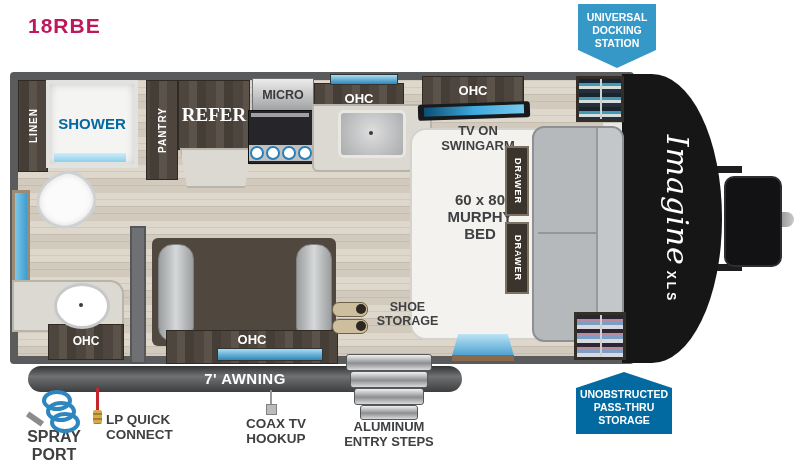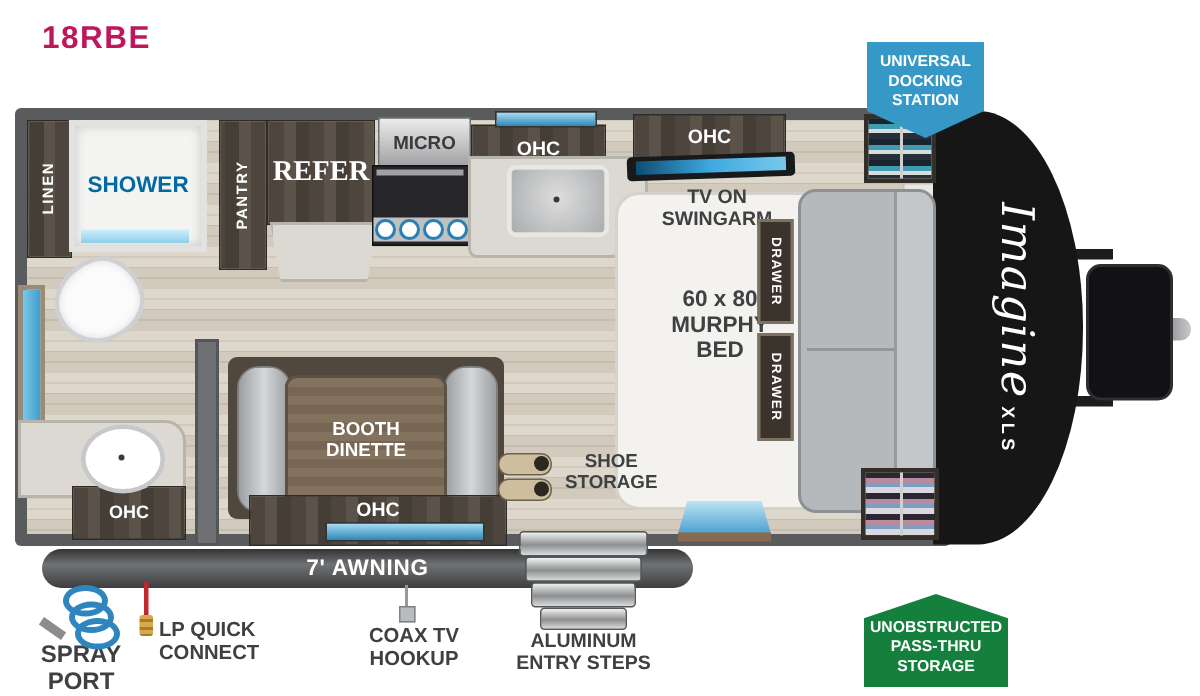--- a/index.html
+++ b/index.html
@@ -35,21 +35,21 @@
   .dlab{color:#3f4042;font-weight:bold;text-align:center;line-height:1.12;z-index:4;}
   .vup{writing-mode:vertical-rl;text-orientation:mixed;transform:rotate(180deg);letter-spacing:1px;}
   .vdown{writing-mode:vertical-rl;text-orientation:mixed;letter-spacing:1px;}
   .bluewin{background:linear-gradient(180deg,#a8ddf3,#2f87b8);border:1px solid #333;z-index:4;}
   .counter{background:#dcd9d2;border:2px solid #b7b4ac;z-index:3;}
   .burner{width:10px;height:10px;border-radius:50%;background:#fff;border:2px solid #2a7fb5;display:inline-block;margin:1px;}
   .bench{background:linear-gradient(90deg,#9b9ea0,#d5d7d8 50%,#9b9ea0);border:1px solid #7e8183;border-radius:15px;z-index:4;}
   .step{background:linear-gradient(180deg,#f1f1f1,#8c8e90 55%,#dadbdc);border:1px solid #555658;border-radius:3px;z-index:6;}
   .shoe{background:#cdbf9e;border:1px solid #6d6148;border-radius:7px;z-index:4;}
   .shoe i{position:absolute;right:1px;top:1px;width:10px;height:10px;border-radius:50%;background:#2c2720;}
-  .badge{color:#fff;font-weight:bold;text-align:center;font-size:10.5px;line-height:1.25;z-index:8;margin-top:24px;}
+  .badge{color:#fff;font-weight:bold;text-align:center;font-size:10.5px;line-height:1.25;z-index:8;}
   .coil{width:22px;height:13px;border:4px solid #2f86bf;border-radius:50%;background:transparent;z-index:5;}
 </style>
 </head>
 <body>
 
 <div id="stage">
 
   <div class="abs" style="left:28px;top:14px;font-size:21px;font-weight:600;color:#be185d;letter-spacing:1px;">18RBE</div>
 
   <div class="abs badge pre" style="left:578px;top:4px;width:78px;height:64px;background:#3598c6;padding-top:7px;box-sizing:border-box;
@@ -134,23 +134,20 @@
     <div class="abs" style="left:50%;top:0;width:2px;height:100%;background:#cfcfcf;"></div>
   </div>
   <div class="abs" style="left:574px;top:312px;width:52px;height:48px;border:3px solid #332e28;z-index:5;
        background:repeating-linear-gradient(180deg,#2a2733 0 4px,#b98a9b 4px 7px,#7d9ec4 7px 10px,#d8d8de 10px 14px);box-sizing:border-box;">
     <div class="abs" style="left:50%;top:0;width:2px;height:100%;background:#cfcfcf;"></div>
   </div>
 
   <div class="abs" style="left:152px;top:238px;width:184px;height:108px;background:#50473e;border-radius:6px;z-index:3;"></div>
   <div class="abs bench" style="left:158px;top:244px;width:34px;height:96px;"></div>
   <div class="abs bench" style="left:296px;top:244px;width:34px;height:96px;"></div>
-  <div class="abs wlab pre" style="left:190px;top:250px;width:108px;height:88px;border-radius:8px;border:2px solid #5c5244;font-size:12.5px;z-index:4;
-       background:repeating-linear-gradient(180deg,#83725e 0 6px,#766653 6px 12px);box-sizing:border-box;">BOOTH
-DINETTE</div>
   <div class="abs wood" style="left:166px;top:330px;width:170px;height:32px;z-index:4;">
     <div class="wlab" style="height:18px;font-size:13px;">OHC</div>
     <div class="abs bluewin" style="left:50px;bottom:2px;width:104px;height:11px;"></div>
   </div>
 
   <div class="abs shoe" style="left:332px;top:302px;width:34px;height:13px;">
       <i></i>
     </div>
   <div class="abs shoe" style="left:332px;top:319px;width:34px;height:13px;">
       <i></i>
@@ -182,18 +179,18 @@
   <div class="abs" style="left:93px;top:410px;width:9px;height:14px;border-radius:2px;z-index:5;
        background:repeating-linear-gradient(180deg,#d7a94b 0 3px,#a67c2e 3px 5px);"></div>
   <div class="abs dlab pre" style="left:106px;top:412px;width:86px;font-size:13.5px;text-align:left;">LP QUICK
 CONNECT</div>
 
   <div class="abs" style="left:270px;top:390px;width:2px;height:16px;background:#97999b;z-index:5;"></div>
   <div class="abs" style="left:266px;top:404px;width:9px;height:9px;background:#b9bbbd;border:1px solid #808284;z-index:5;"></div>
   <div class="abs dlab pre" style="left:226px;top:416px;width:100px;font-size:13.5px;">COAX TV
 HOOKUP</div>
 
-  <div class="abs badge pre" style="left:576px;top:372px;width:96px;height:62px;background:#15803d;padding-top:16px;box-sizing:border-box;
+  <div class="abs badge pre" style="left:576px;top:372px;width:96px;height:62px;background:#0369a1;padding-top:16px;box-sizing:border-box;
        clip-path:polygon(0 26%,50% 0,100% 26%,100% 100%,0 100%);">UNOBSTRUCTED
 PASS-THRU
 STORAGE</div>
 
 </div>
 
 </body></html>

